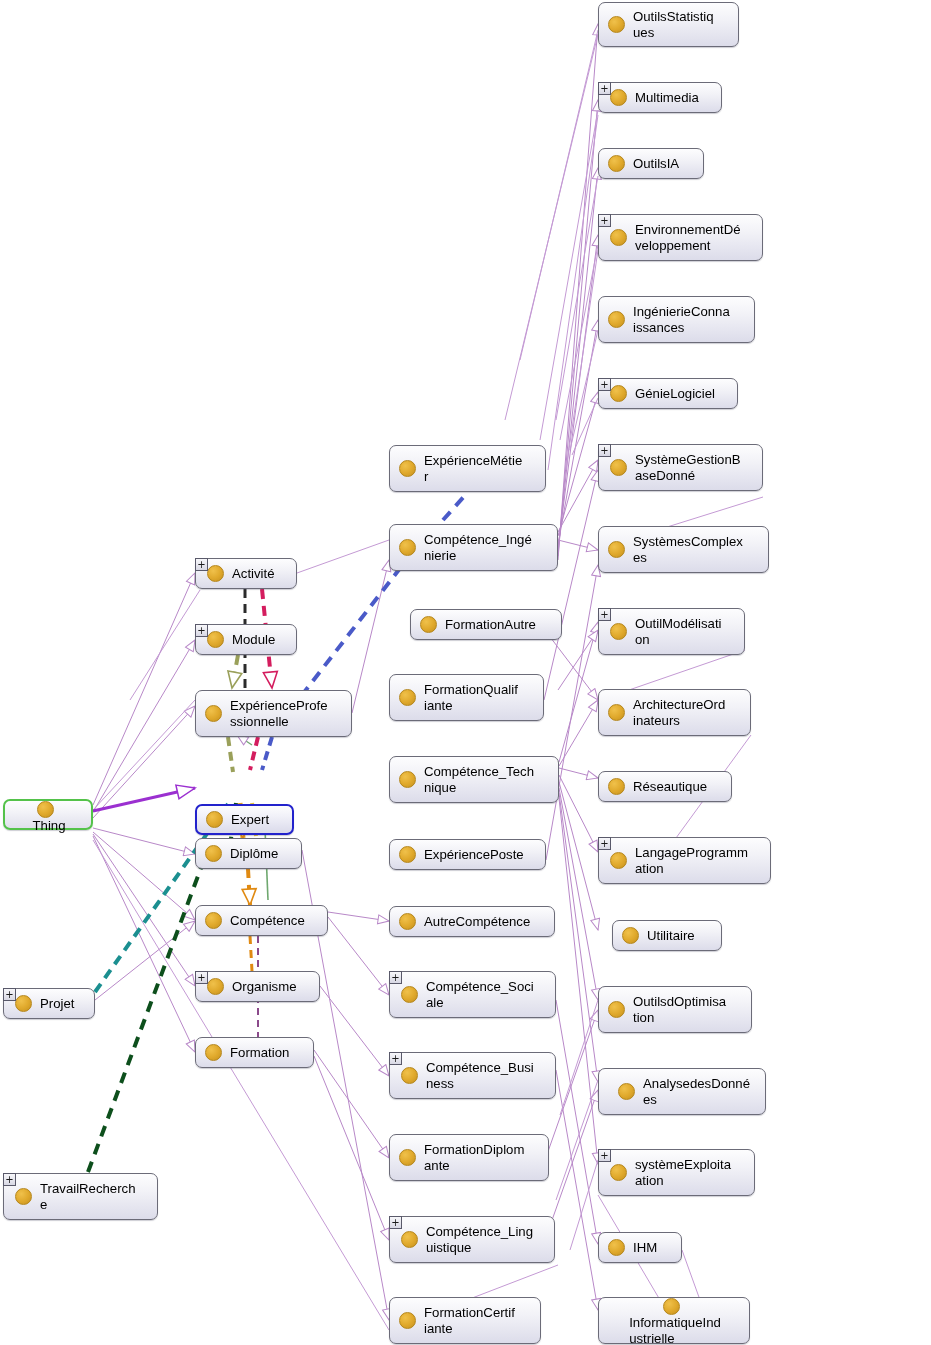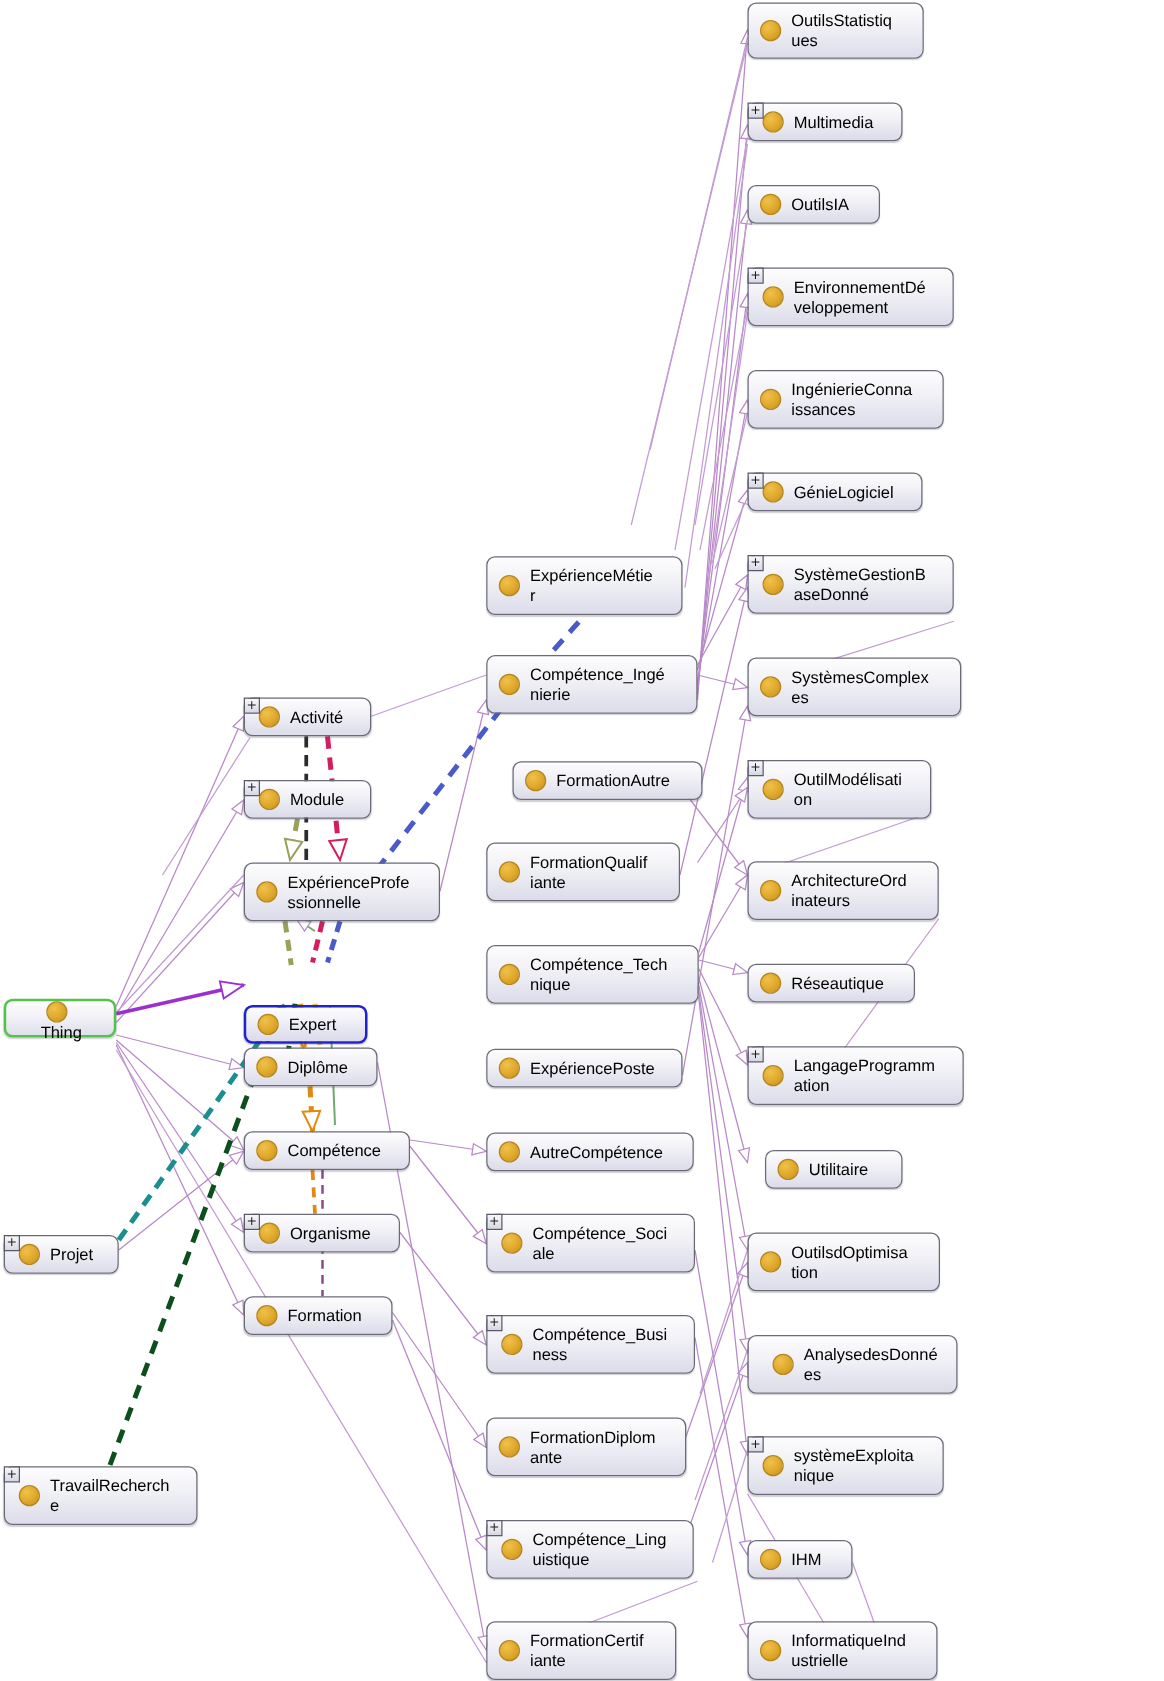--- a/index.html
+++ b/index.html
@@ -259,28 +259,28 @@
       <div class="node" style="left: 598px; top: 1068px; width: 168px; height: 47px; padding-left: 19px;">
 
     <span class="dot"></span>
     <span class="lbl">AnalysedesDonné
 es</span>
   </div>
       <div class="node" style="left: 598px; top: 1149px; width: 157px; height: 47px; padding-left: 11px;">
     <span class="plus">+</span>
     <span class="dot"></span>
     <span class="lbl">systèmeExploita
-nique</span>
+ation</span>
   </div>
       <div class="node" style="left: 598px; top: 1232px; width: 84px; height: 31px;">
 
     <span class="dot"></span>
     <span class="lbl">IHM</span>
   </div>
-      <div class="node" style="left: 598px; top: 1297px; width: 152px; height: 47px;">
+      <div class="node" style="left: 598px; top: 1297px; width: 152px; height: 47px; flex-direction: column;">
 
     <span class="dot"></span>
     <span class="lbl">InformatiqueInd
 ustrielle</span>
   </div>
       <div class="node" style="left: 389px; top: 445px; width: 157px; height: 47px;">
 
     <span class="dot"></span>
     <span class="lbl">ExpérienceMétie
 r</span>

